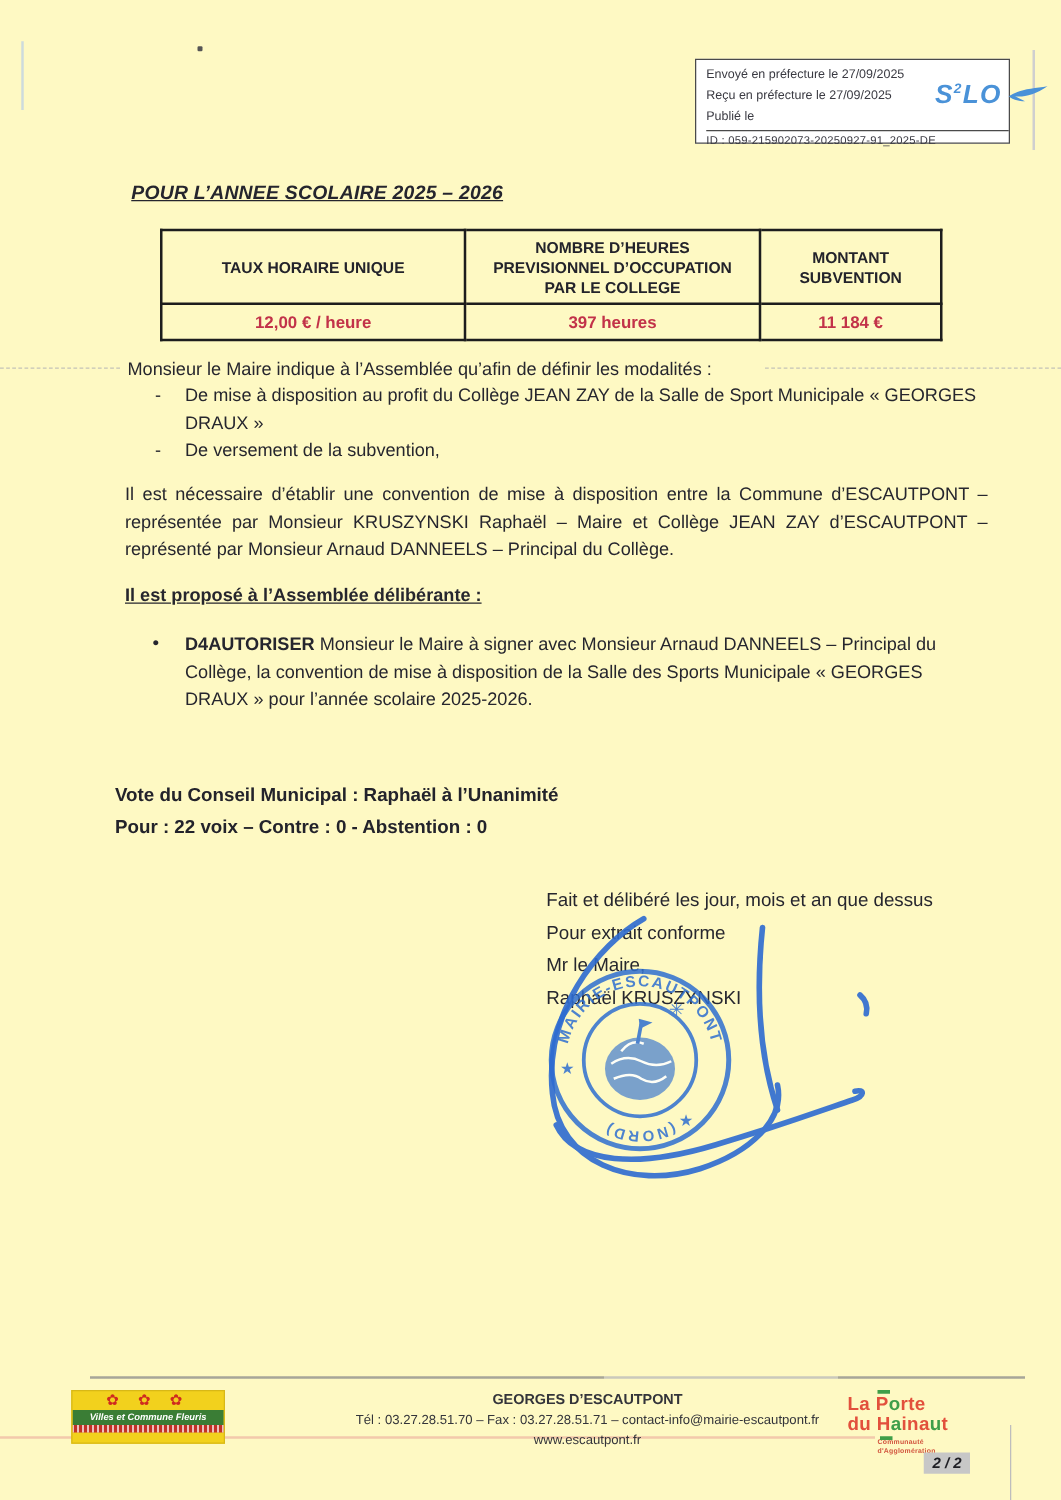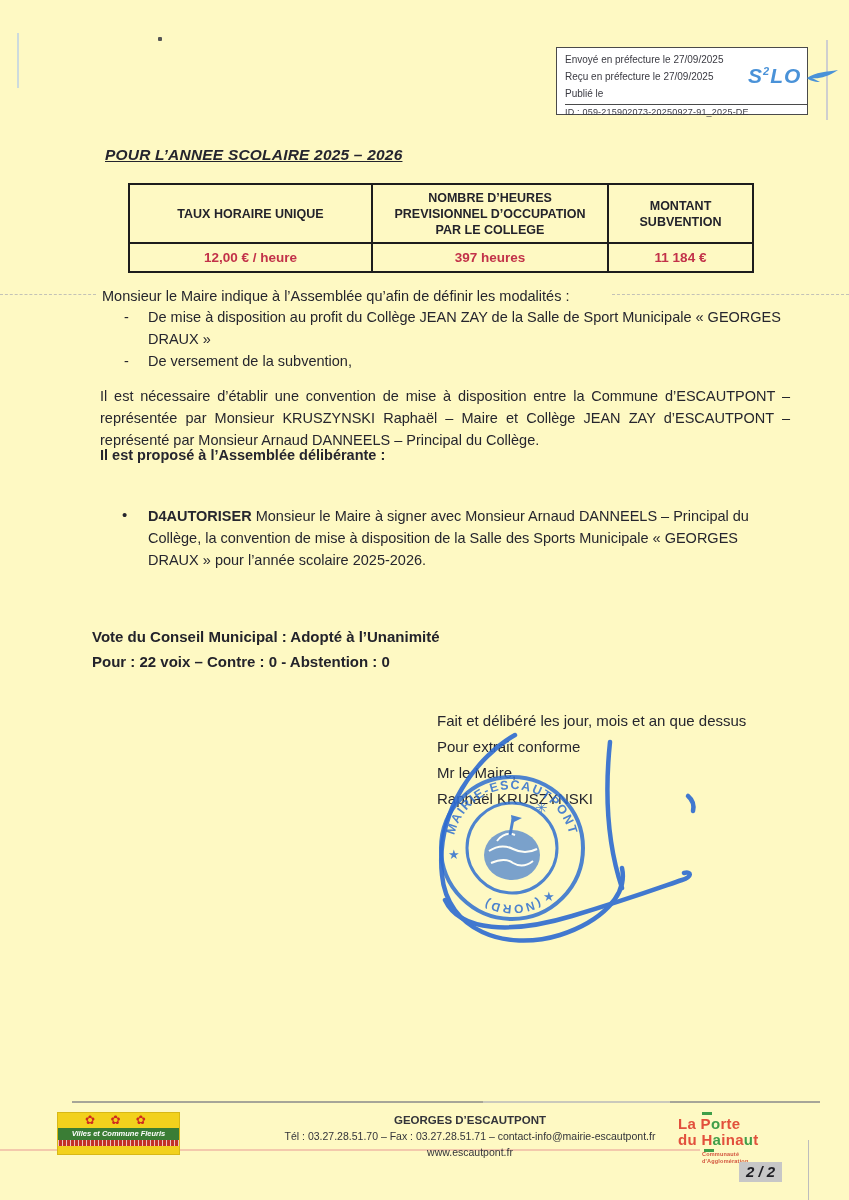--- a/index.html
+++ b/index.html
@@ -42,21 +42,21 @@
   table.rates .val td{height:23px;font-weight:bold;font-size:13.5px;color:#c23249;}
 
   
   .body-text{font-size:14.5px;line-height:22px;color:#26262e;}
   .intro{left:102px;top:285px;width:700px;}
   .dash-list{left:102px;top:306px;width:700px;}
   .dash-item{position:relative;padding-left:46px;}
   .dash-item .dash{position:absolute;left:22px;top:0;}
   .dash-item .dash-text{display:block;max-width:640px;}
   .para2{left:100px;top:385px;width:690px;text-align:justify;}
-  .proposal{left:100px;top:444px;font-weight:bold;}
+  .proposal{left:100px;top:466px;font-weight:bold;text-decoration:underline;}
   .bullet-wrap{left:122px;top:505px;width:640px;position:absolute;}
   .bullet-dot{position:absolute;left:0;top:-1px;font-size:15px;}
   .bullet-text{display:block;margin-left:26px;max-width:614px;}
   .vote{left:92px;top:624px;font-weight:bold;font-size:15px;line-height:25px;color:#23232b;}
   .sig-block{left:437px;top:708px;font-size:15px;line-height:26px;color:#26262e;}
 
   
   .footer-rule{left:72px;top:1101px;width:748px;height:2px;
     background:linear-gradient(to right,#8a8a8a 0 55%,#b9b9b9 55% 80%,#8a8a8a 80%);opacity:.75;}
   .fleuris{left:57px;top:1112px;width:123px;height:43px;background:#f2d11d;
@@ -68,21 +68,21 @@
     background-image:repeating-linear-gradient(90deg,rgba(255,255,255,.7) 0 1px,transparent 1px 4px);}
   .footer-center{left:230px;top:1112px;width:480px;text-align:center;color:#33343a;}
   .footer-center .fc-title{font-size:11.5px;font-weight:bold;line-height:16px;}
   .footer-center .fc-line{font-size:10.5px;line-height:16px;}
   .porte{left:678px;top:1116px;width:120px;font-weight:bold;font-size:15px;
     line-height:15.5px;color:#e2503c;letter-spacing:.3px;}
   .porte .accent-bar{position:absolute;width:10px;height:2.5px;background:#3f9e49;}
   .porte .sub{margin:4px 0 0 24px;font-size:5.5px;line-height:6.5px;
     color:#d2543e;font-weight:bold;letter-spacing:.2px;}
   .page-num{left:739px;top:1162px;background:#c7c7c7;color:#1e1e24;
-    font-weight:bold;font-style:italic;font-size:15px;padding:1px 7px 2px;}
+    font-weight:bold;font-style:italic;font-size:12px;padding:1px 7px 2px;}
 
   
   .artifact{pointer-events:none;}
   .dash-artifact{top:294px;height:1px;border-top:1px dashed #b5b5b5;opacity:.8;}
   .speck{left:158px;top:37px;width:4px;height:4px;background:#555;border-radius:1px;}
   .blue-streak{left:17px;top:33px;width:2px;height:55px;background:#b8cfe8;opacity:.7;}
   .edge-line-top{left:826px;top:40px;width:2px;height:80px;background:#cfcfcf;}
   .edge-line-bottom{left:808px;top:1140px;width:1px;height:60px;background:#bdbdbd;}
   .pink-line{left:0;top:1149px;width:700px;height:2px;background:#e89a96;opacity:.5;}
 </style>
@@ -148,21 +148,21 @@
   <div class="abs body-text para2">Il est nécessaire d’établir une convention de mise à disposition entre la Commune d’ESCAUTPONT – représentée par Monsieur KRUSZYNSKI Raphaël – Maire et Collège JEAN ZAY d’ESCAUTPONT – représenté par Monsieur Arnaud DANNEELS – Principal du Collège.</div>
 
   <div class="abs body-text proposal">Il est proposé à l’Assemblée délibérante :</div>
 
   <div class="bullet-wrap body-text">
     <span class="bullet-dot">•</span>
     <span class="bullet-text"><b>D4AUTORISER</b><span> Monsieur le Maire à signer avec Monsieur Arnaud DANNEELS – Principal du Collège, la convention de mise à disposition de la Salle des Sports Municipale « GEORGES DRAUX » pour l’année scolaire 2025-2026.</span></span>
   </div>
 
   <div class="abs vote">
-    <div>Vote du Conseil Municipal : Adopté à l’Unanimité</div>
+    <div>Vote du Conseil Municipal : Raphaël à l’Unanimité</div>
     <div>Pour : 22 voix – Contre : 0 - Abstention : 0</div>
   </div>
 
   <div class="abs sig-block">
     <div>Fait et délibéré les jour, mois et an que dessus</div>
     <div>Pour extrait conforme</div>
     <div>Mr le Maire,</div>
     <div>Raphaël KRUSZYNSKI</div>
   </div>
 

